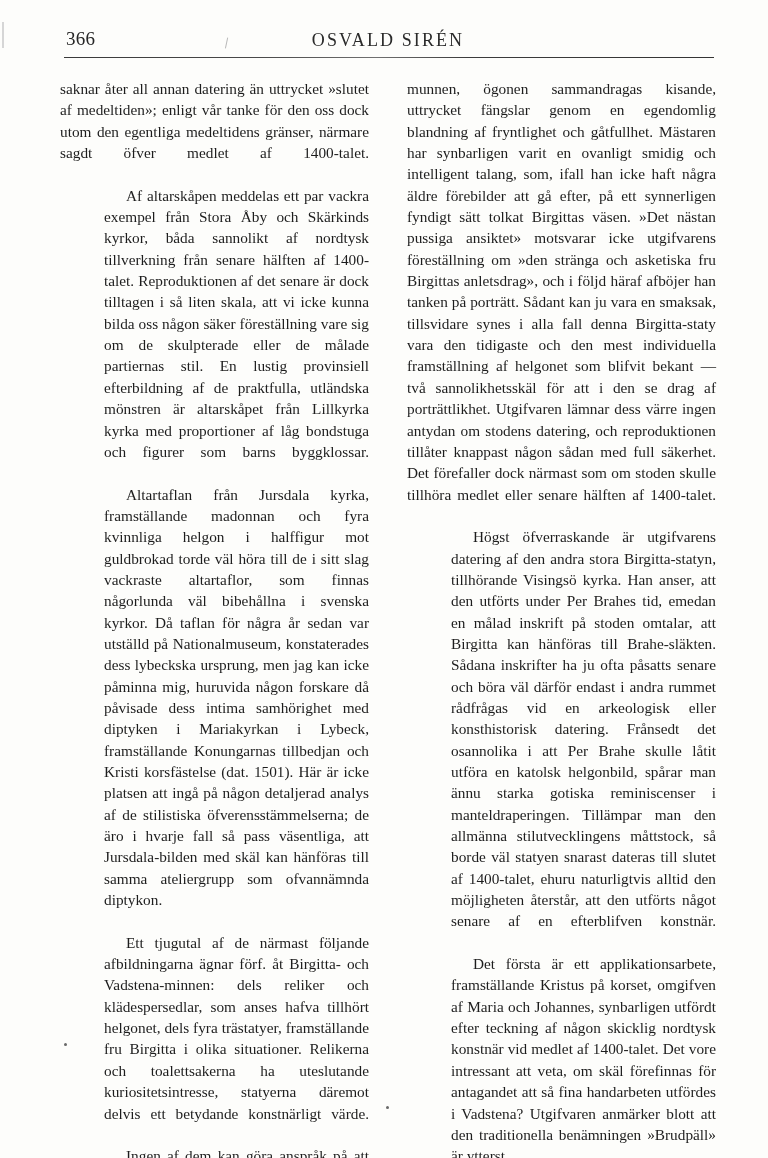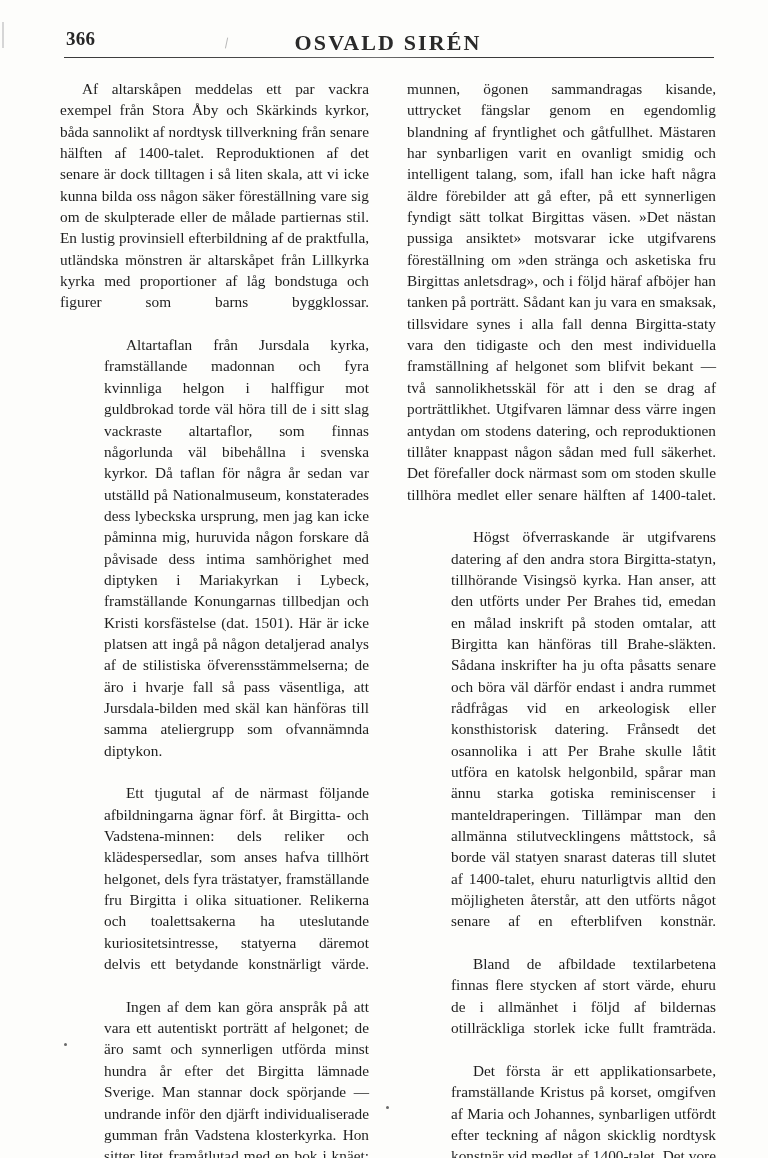--- a/index.html
+++ b/index.html
@@ -28,38 +28,37 @@
     position: absolute;
     left: 60px;
     top: 24px;
     width: 656px;
   }
 
   
   .running-head {
     position: relative;
     height: 34px;
-    font-weight: bold;
   }
   .folio {
     position: absolute;
     left: 6px;
     top: 4px;
     font-size: 19px;
     letter-spacing: 0.5px;
     color: #262626;
     font-family: "Liberation Serif", "DejaVu Serif", serif;
   }
   .head-title {
     position: absolute;
     left: 0;
     right: 0;
     top: 6px;
     text-align: center;
-    font-size: 22px;
+    font-size: 18px;
     letter-spacing: 2.1px;
     color: #2a2a2a;
   }
   .head-tick {
     position: absolute;
     left: 166px;
     top: 14px;
     width: 5px;
     height: 11px;
     border-left: 1px solid #b9b9b9;
@@ -145,30 +144,30 @@
     <div class="running-head">
       <div class="folio osf">366</div>
       <div class="head-tick"></div>
       <div class="head-title">OSVALD SIRÉN</div>
       <div class="head-rule"></div>
     </div>
 
     <div class="columns">
 
       <div class="col">
+        <p>saknar åter all annan datering än uttrycket »slutet af medeltiden»; enligt vår tanke för den oss dock utom den egentliga medeltidens gränser, närmare sagdt öfver medlet af 1400-talet.</p>
         <p class="indent">Af altarskåpen meddelas ett par vackra exempel från Stora Åby och Skärkinds kyrkor, båda sannolikt af nordtysk tillverkning från senare hälften af 1400-talet. Reproduktionen af det senare är dock tilltagen i så liten skala, att vi icke kunna bilda oss någon säker föreställning vare sig om de skulpterade eller de målade partiernas stil. En lustig provinsiell efterbildning af de praktfulla, utländska mönstren är altarskåpet från Lillkyrka kyrka med proportioner af låg bondstuga och figurer som barns byggklossar.</p>
         <p class="indent">Altartaflan från Jursdala kyrka, framställande madonnan och fyra kvinnliga helgon i halffigur mot guldbrokad torde väl höra till de i sitt slag vackraste altartaflor, som finnas någorlunda väl bibehållna i svenska kyrkor. Då taflan för några år sedan var utställd på Nationalmuseum, konstaterades dess lybeckska ursprung, men jag kan icke påminna mig, huruvida någon forskare då påvisade dess intima samhörighet med diptyken i Mariakyrkan i Lybeck, framställande Konungarnas tillbedjan och Kristi korsfästelse (dat. 1501). Här är icke platsen att ingå på någon detaljerad analys af de stilistiska öfverensstämmelserna; de äro i hvarje fall så pass väsentliga, att Jursdala-bilden med skäl kan hänföras till samma ateliergrupp som ofvannämnda diptykon.</p>
         <p class="indent">Ett tjugutal af de närmast följande afbildningarna ägnar förf. åt Birgitta- och Vadstena-minnen: dels reliker och klädespersedlar, som anses hafva tillhört helgonet, dels fyra trästatyer, framställande fru Birgitta i olika situationer. Relikerna och toalettsakerna ha uteslutande kuriositetsintresse, statyerna däremot delvis ett betydande konstnärligt värde.</p>
         <p class="indent last-full">Ingen af dem kan göra anspråk på att vara ett autentiskt porträtt af helgonet; de äro samt och synnerligen utförda minst hundra år efter det Birgitta lämnade Sverige. Man stannar dock spörjande — undrande inför den djärft individualiserade gumman från Vadstena klosterkyrka. Hon sitter litet framåtlutad med en bok i knäet; ett svagt leende sväfvar öfver den myndiga</p>
       </div>
 
       <div class="col">
         <p>munnen, ögonen sammandragas kisande, uttrycket fängslar genom en egendomlig blandning af fryntlighet och gåtfullhet. Mästaren har synbarligen varit en ovanligt smidig och intelligent talang, som, ifall han icke haft några äldre förebilder att gå efter, på ett synnerligen fyndigt sätt tolkat Birgittas väsen. »Det nästan pussiga ansiktet» motsvarar icke utgifvarens föreställning om »den stränga och asketiska fru Birgittas anletsdrag», och i följd häraf afböjer han tanken på porträtt. Sådant kan ju vara en smaksak, tillsvidare synes i alla fall denna Birgitta-staty vara den tidigaste och den mest individuella framställning af helgonet som blifvit bekant — två sannolikhetsskäl för att i den se drag af porträttlikhet. Utgifvaren lämnar dess värre ingen antydan om stodens datering, och reproduktionen tillåter knappast någon sådan med full säkerhet. Det förefaller dock närmast som om stoden skulle tillhöra medlet eller senare hälften af 1400-talet.</p>
         <p class="indent">Högst öfverraskande är utgifvarens datering af den andra stora Birgitta-statyn, tillhörande Visingsö kyrka. Han anser, att den utförts under Per Brahes tid, emedan en målad inskrift på stoden omtalar, att Birgitta kan hänföras till Brahe-släkten. Sådana inskrifter ha ju ofta påsatts senare och böra väl därför endast i andra rummet rådfrågas vid en arkeologisk eller konsthistorisk datering. Frånsedt det osannolika i att Per Brahe skulle låtit utföra en katolsk helgonbild, spårar man ännu starka gotiska reminiscenser i manteldraperingen. Tillämpar man den allmänna stilutvecklingens måttstock, så borde väl statyen snarast dateras till slutet af 1400-talet, ehuru naturligtvis alltid den möjligheten återstår, att den utförts något senare af en efterblifven konstnär.</p>
-        <p class="indent">Bland de afbildade textilarbetena finnas flere stycken af stort värde, ehuru de i allmänhet i följd af bildernas otillräckliga storlek icke fullt framträda.</p>
         <p class="indent last-full">Det första är ett applikationsarbete, framställande Kristus på korset, omgifven af Maria och Johannes, synbarligen utfördt efter teckning af någon skicklig nordtysk konstnär vid medlet af 1400-talet. Det vore intressant att veta, om skäl förefinnas för antagandet att så fina handarbeten utfördes i Vadstena? Utgifvaren anmärker blott att den traditionella benämningen »Brudpäll» är ytterst</p>
       </div>
 
     </div>
   </div>
 
   <div class="speck speck-a"></div>
   <div class="speck speck-b"></div>
 
 </div>

